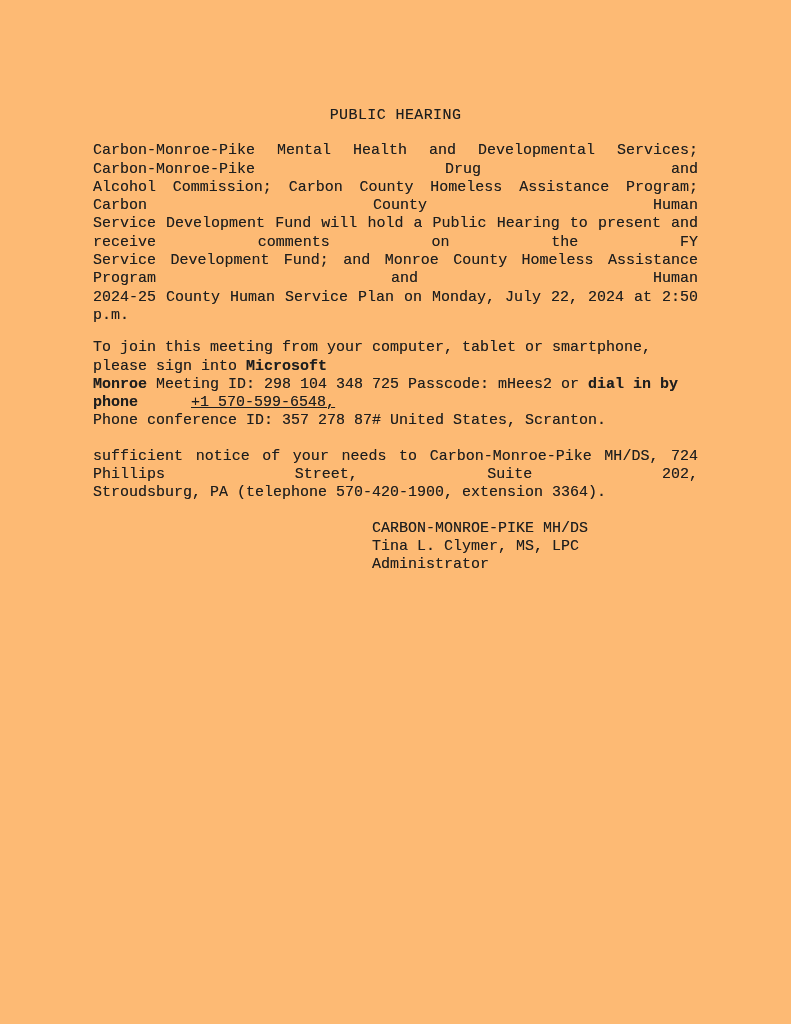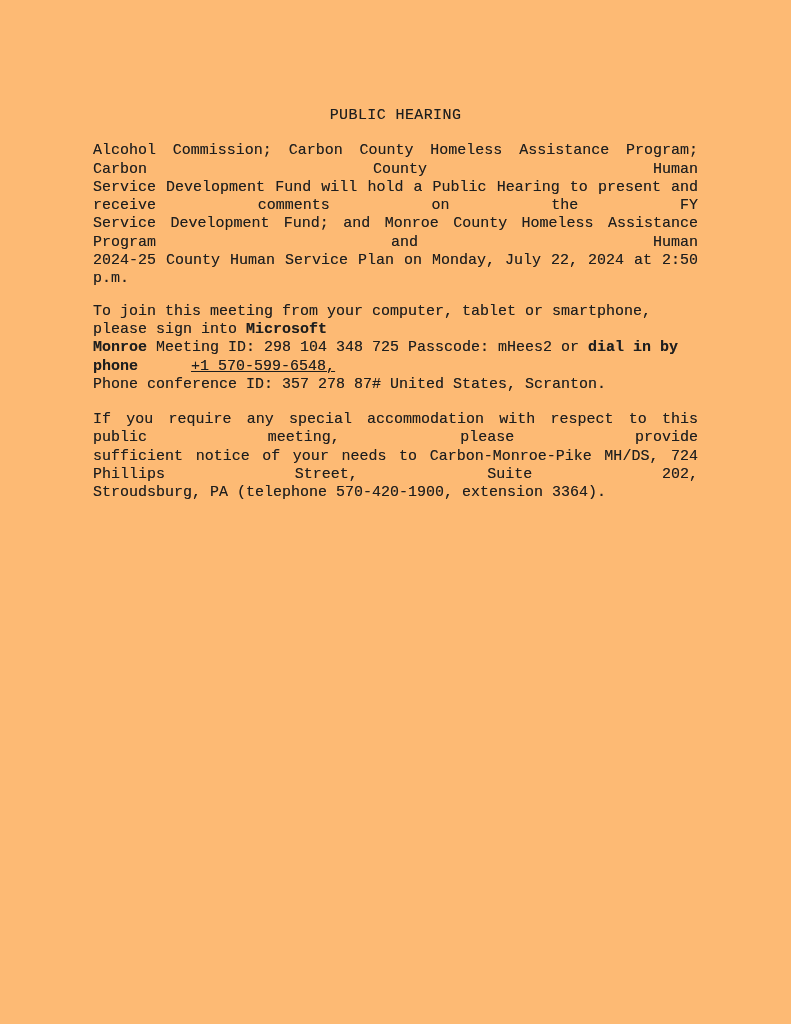--- a/index.html
+++ b/index.html
@@ -58,33 +58,38 @@
 </style>
 </head>
 <body>
 
 <div class="page">
   <div class="content">
 
     <h1 class="doc-title">PUBLIC HEARING</h1>
 
     <div class="para">
+      <div class="jline">Carbon-Monroe-Pike Mental Health and Developmental Services; Carbon-Monroe-Pike Drug and</div>
       <div class="jline">Alcohol Commission; Carbon County Homeless Assistance Program; Carbon County Human</div>
       <div class="jline">Service Development Fund will hold a Public Hearing to present and receive comments on the FY</div>
       <div class="jline">Service Development Fund; and Monroe County Homeless Assistance Program and Human</div>
       <div class="jline last">2024-25 County Human Service Plan on Monday, July 22, 2024 at 2:50 p.m.</div>
     </div>
 
     <div class="para gap-lg">
       <div class="line"><span>To join this meeting from your computer, tablet or smartphone, please sign into </span><b>Microsoft</b></div>
       <div class="line"><b>Monroe</b><span> Meeting ID: 298 104 348 725 Passcode: mHees2 or </span><b>dial in by phone</b><span> </span><span class="ul">+1 570-599-6548,</span></div>
       <div class="line">Phone conference ID: 357 278 87# United States, Scranton.</div>
     </div>
 
     <div class="para gap-lg">
-      <div class="jline">If you require any special accommodation with respect to this public meeting, please provide</div>
       <div class="jline">sufficient notice of your needs to Carbon-Monroe-Pike MH/DS, 724 Phillips Street, Suite 202,</div>
       <div class="jline last">Stroudsburg, PA (telephone 570-420-1900, extension 3364).</div>
     </div>
 
+    <div class="signature">
+      <div class="line">CARBON-MONROE-PIKE MH/DS</div>
+      <div class="line">Tina L. Clymer, MS, LPC</div>
+      <div class="line">Administrator</div>
+    </div>
 
   </div>
 </div>
 
 </body></html>

